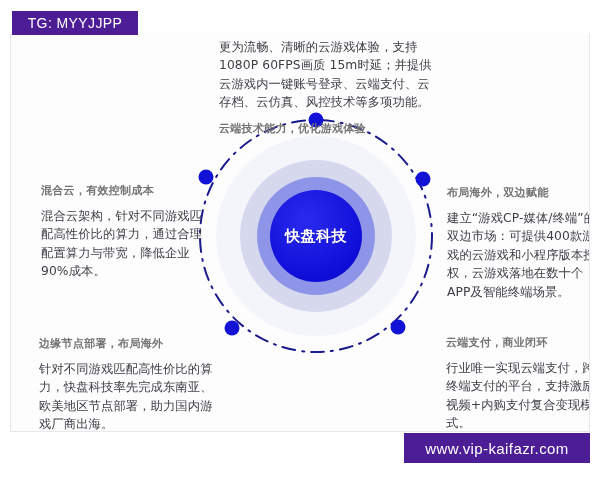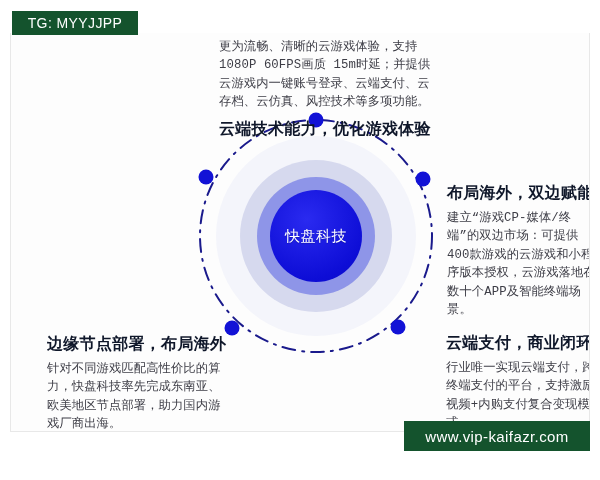--- a/index.html
+++ b/index.html
@@ -11,39 +11,39 @@
     height: 480px;
     background: #ffffff;
     font-family: "DejaVu Sans", "Liberation Sans", sans-serif;
     overflow: hidden;
     position: relative;
   }
 
   
   .wm {
     position: absolute;
-    background: #14532d;
+    background: #4c1d95;
     color: #ffffff;
     font-family: "Liberation Sans", sans-serif;
     letter-spacing: .4px;
     display: flex;
     align-items: center;
     justify-content: center;
     z-index: 50;
   }
   #wm-top {
     left: 12px;
     top: 11px;
     width: 126px;
     height: 24px;
     font-size: 14px;
   }
   #wm-bottom {
     right: 10px;
-    bottom: 29px;
+    bottom: 17px;
     width: 186px;
     height: 30px;
     font-size: 15px;
   }
 
   
   #infographic {
     position: absolute;
     left: 10px;
     top: 33px;
@@ -92,21 +92,21 @@
     background: #1414e0;
     background: radial-gradient(circle at 40% 32%, #2a2af0 0%, #0d0dd6 72%, #0b0bc4 100%);
     display: flex;
     flex-direction: column;
     align-items: center;
     justify-content: center;
   }
   .core-line {
     color: #ffffff;
     font-size: 15px;
-    font-weight: normal;
+    font-weight: bold;
     line-height: 19px;
     letter-spacing: .5px;
     white-space: nowrap;
     text-shadow: 0 1px 1px rgba(0,0,0,.18);
   }
   #orbit-svg {
     position: absolute;
     left: 0;
     top: 0;
     width: 250px;
@@ -120,41 +120,40 @@
     border-radius: 50%;
     background: #1212d6;
     transform: translate(-50%, -50%);
   }
 
   
   .block {
     position: absolute;
   }
   .block .heading {
-    color: #0f172a;
+    color: #737373;
     font-weight: bold;
-    font-size: 16px;
+    font-size: 11px;
     line-height: 20px;
     margin: 0 0 6px 0;
     letter-spacing: .3px;
   }
   .block .body {
     color: #3d3d46;
     font-size: 12.3px;
     line-height: 18.4px;
     margin: 0;
     letter-spacing: .1px;
-    font-family: Liberation Mono, monospace;
   }
   .block.head-below .heading { margin: 7px 0 0 0; }
 
   #block-top      { left: 208px; top: 5px;   width: 222px; }
   #block-left-up  { left: 30px;  top: 148px; width: 172px; }
   #block-right-up { left: 436px; top: 150px; width: 154px; }
-  #block-left-low { left: 28px;  top: 301px; width: 180px; margin-left: 8px; }
+  #block-left-low { left: 28px;  top: 301px; width: 180px; }
   #block-right-low{ left: 435px; top: 300px; width: 158px; }
 
   #block-right-up .body,
   #block-right-low .body { width: 152px; }
 </style>
 </head>
 <body>
 
 <div id="infographic">
 
@@ -178,20 +177,22 @@
     <div class="orbit-dot" style="left:41px;  top:217px;"></div>
     <div class="orbit-dot" style="left:207px; top:216px;"></div>
   </div>
 
   <div class="block head-below" id="block-top">
     <p class="body">更为流畅、清晰的云游戏体验，支持1080P 60FPS画质 15m时延；并提供云游戏内一键账号登录、云端支付、云存档、云仿真、风控技术等多项功能。</p>
     <p class="heading">云端技术能力，优化游戏体验</p>
   </div>
 
   <div class="block" id="block-left-up">
+    <p class="heading">混合云，有效控制成本</p>
+    <p class="body">混合云架构，针对不同游戏匹配高性价比的算力，通过合理配置算力与带宽，降低企业90%成本。</p>
   </div>
 
   <div class="block" id="block-right-up">
     <p class="heading">布局海外，双边赋能</p>
     <p class="body">建立“游戏CP-媒体/终端”的双边市场：可提供400款游戏的云游戏和小程序版本授权，云游戏落地在数十个APP及智能终端场景。</p>
   </div>
 
   <div class="block" id="block-left-low">
     <p class="heading">边缘节点部署，布局海外</p>
     <p class="body">针对不同游戏匹配高性价比的算力，快盘科技率先完成东南亚、欧美地区节点部署，助力国内游戏厂商出海。</p>

